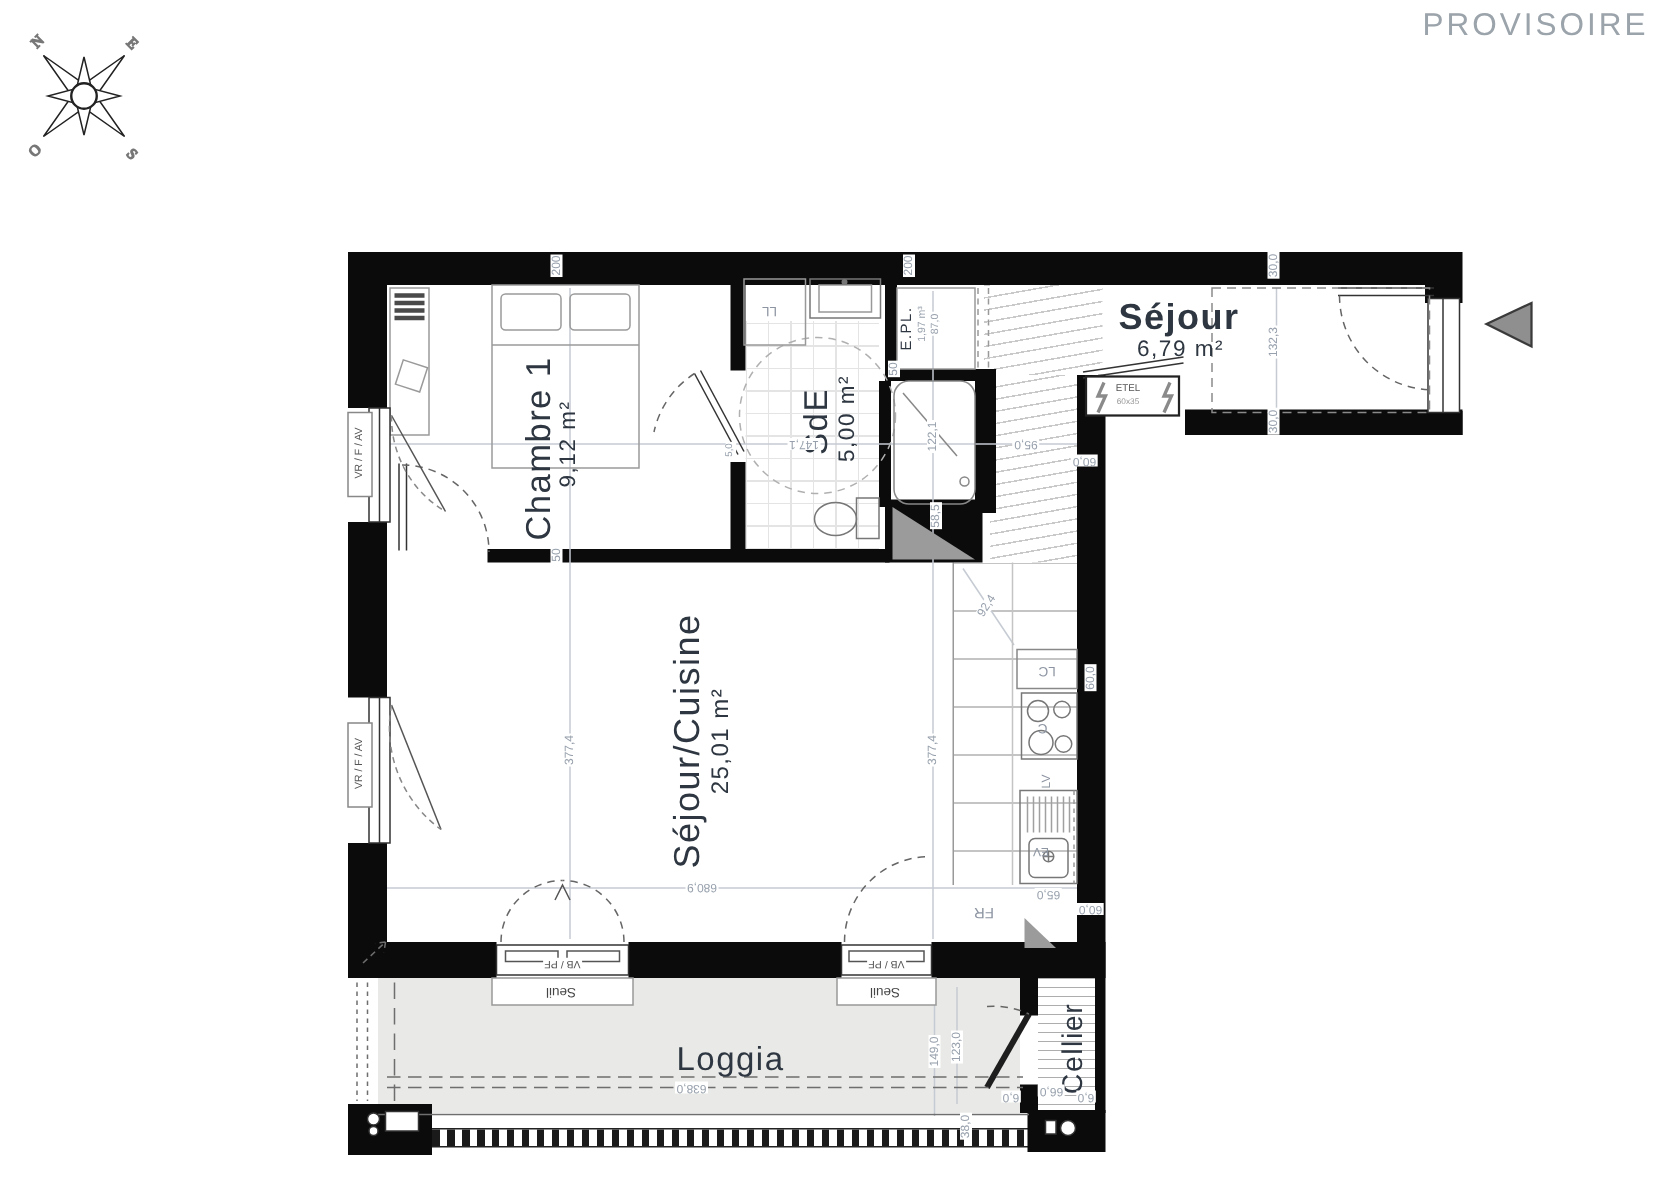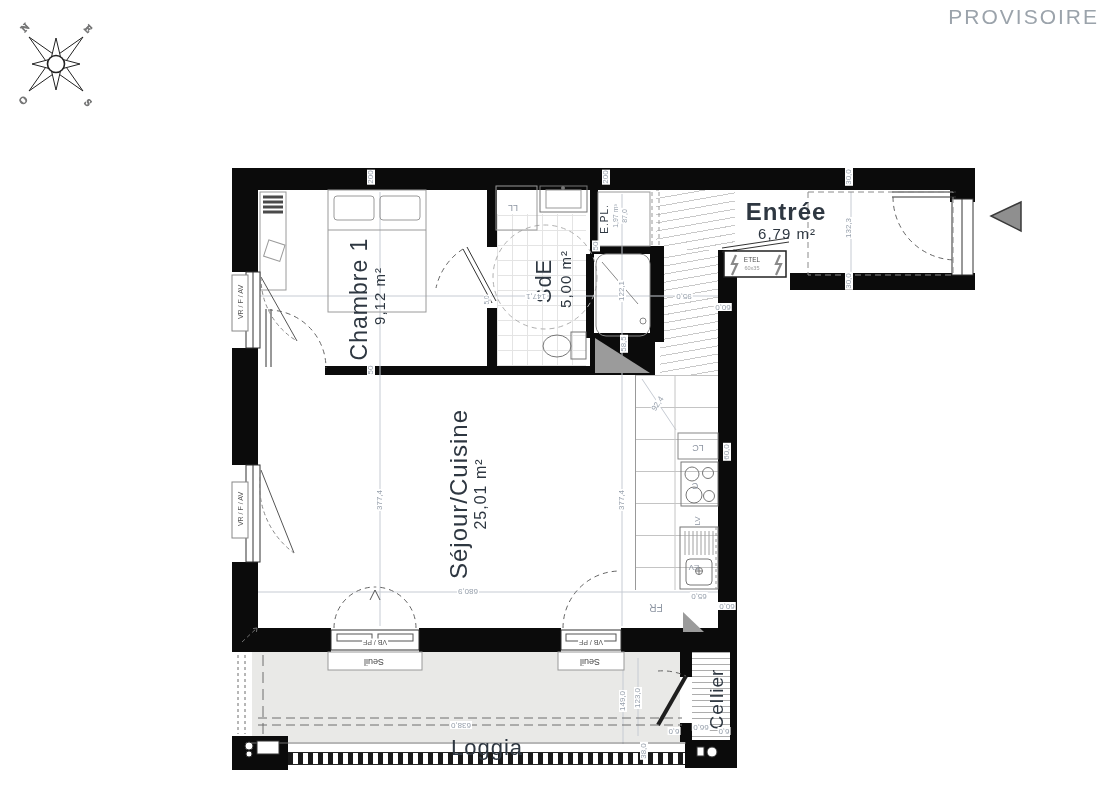--- a/index.html
+++ b/index.html
@@ -226,23 +226,23 @@
     <polygon points="1021,202 1021,231 991,216" fill="#8f8f8f" stroke="#3a3a3a" stroke-width="1.5"></polygon>
   </g>
 </svg>
 
 <div class="lbl room dv" style="left:359px;top:299px;font-size:23px;">Chambre 1</div>
 <div class="lbl room dv" style="left:379px;top:296px;font-size:15px;">9,12 m²</div>
 <div class="lbl room dv" style="left:544px;top:281px;font-size:22px;">SdE</div>
 <div class="lbl room dv" style="left:565px;top:279px;font-size:15px;">5,00 m²</div>
 <div class="lbl room dv" style="left:459px;top:494px;font-size:24px;">Séjour/Cuisine</div>
 <div class="lbl room dv" style="left:481px;top:494px;font-size:16px;">25,01 m²</div>
-<div class="lbl room dh" style="left:786px;top:212px;font-size:24px;font-weight:bold;">Entrée</div>
+<div class="lbl room dh" style="left:786px;top:212px;font-size:24px;font-weight:bold;">Séjour</div>
 <div class="lbl room dh" style="left:787px;top:233px;font-size:15px;">6,79 m²</div>
-<div class="lbl room dh" style="left:487px;top:706px;font-size:22px;margin-top:42px;">Loggia</div>
+<div class="lbl room dh" style="left:487px;top:706px;font-size:22px;">Loggia</div>
 <div class="lbl room dv" style="left:716px;top:699px;font-size:19px;">Cellier</div>
 <div class="lbl room dv" style="left:605px;top:219px;font-size:10px;">E.PL.</div>
 <div class="lbl dim dv" style="left:615px;top:216px;font-size:7px;">1,97 m³</div>
 
 <div class="lbl fx du" style="left:513px;top:207px;font-size:9px;">LL</div>
 <div class="lbl fx du" style="left:698px;top:447px;font-size:9px;">LC</div>
 <div class="lbl fx du" style="left:695px;top:485px;font-size:9px;">C</div>
 <div class="lbl fx dv" style="left:698px;top:521px;font-size:8px;">LV</div>
 <div class="lbl fx du" style="left:694px;top:567px;font-size:8px;">EV</div>
 <div class="lbl fx du" style="left:656px;top:607px;font-size:10px;">FR</div>

